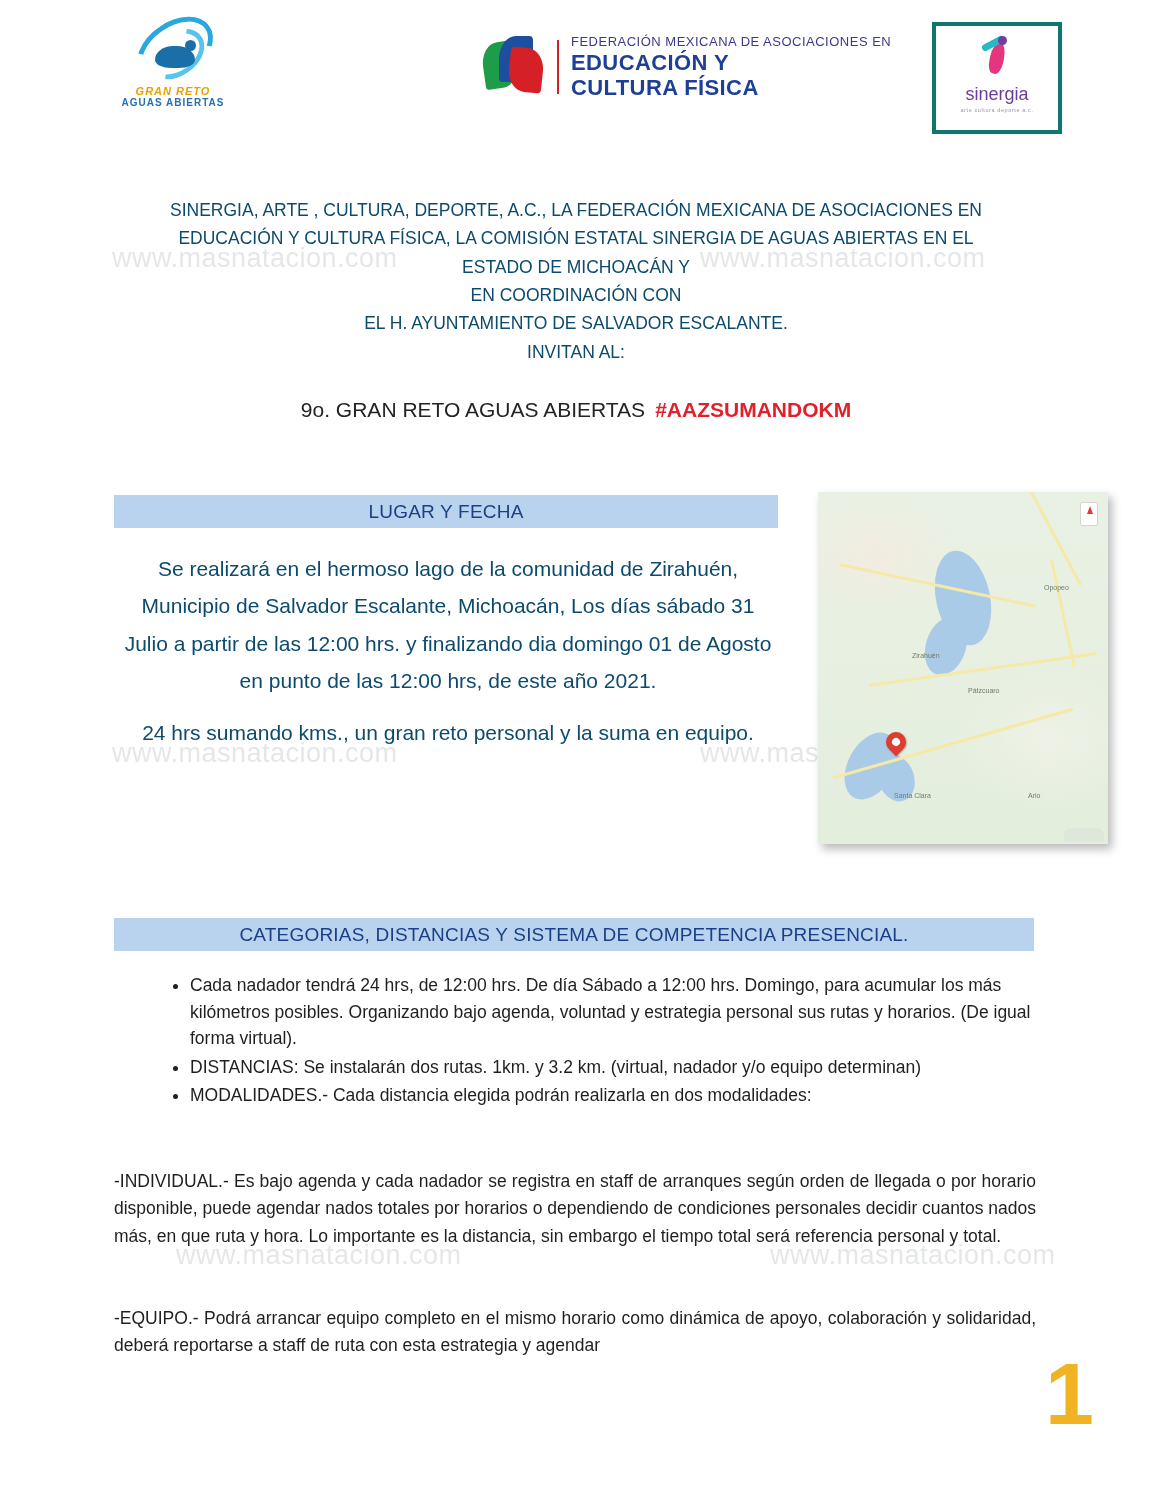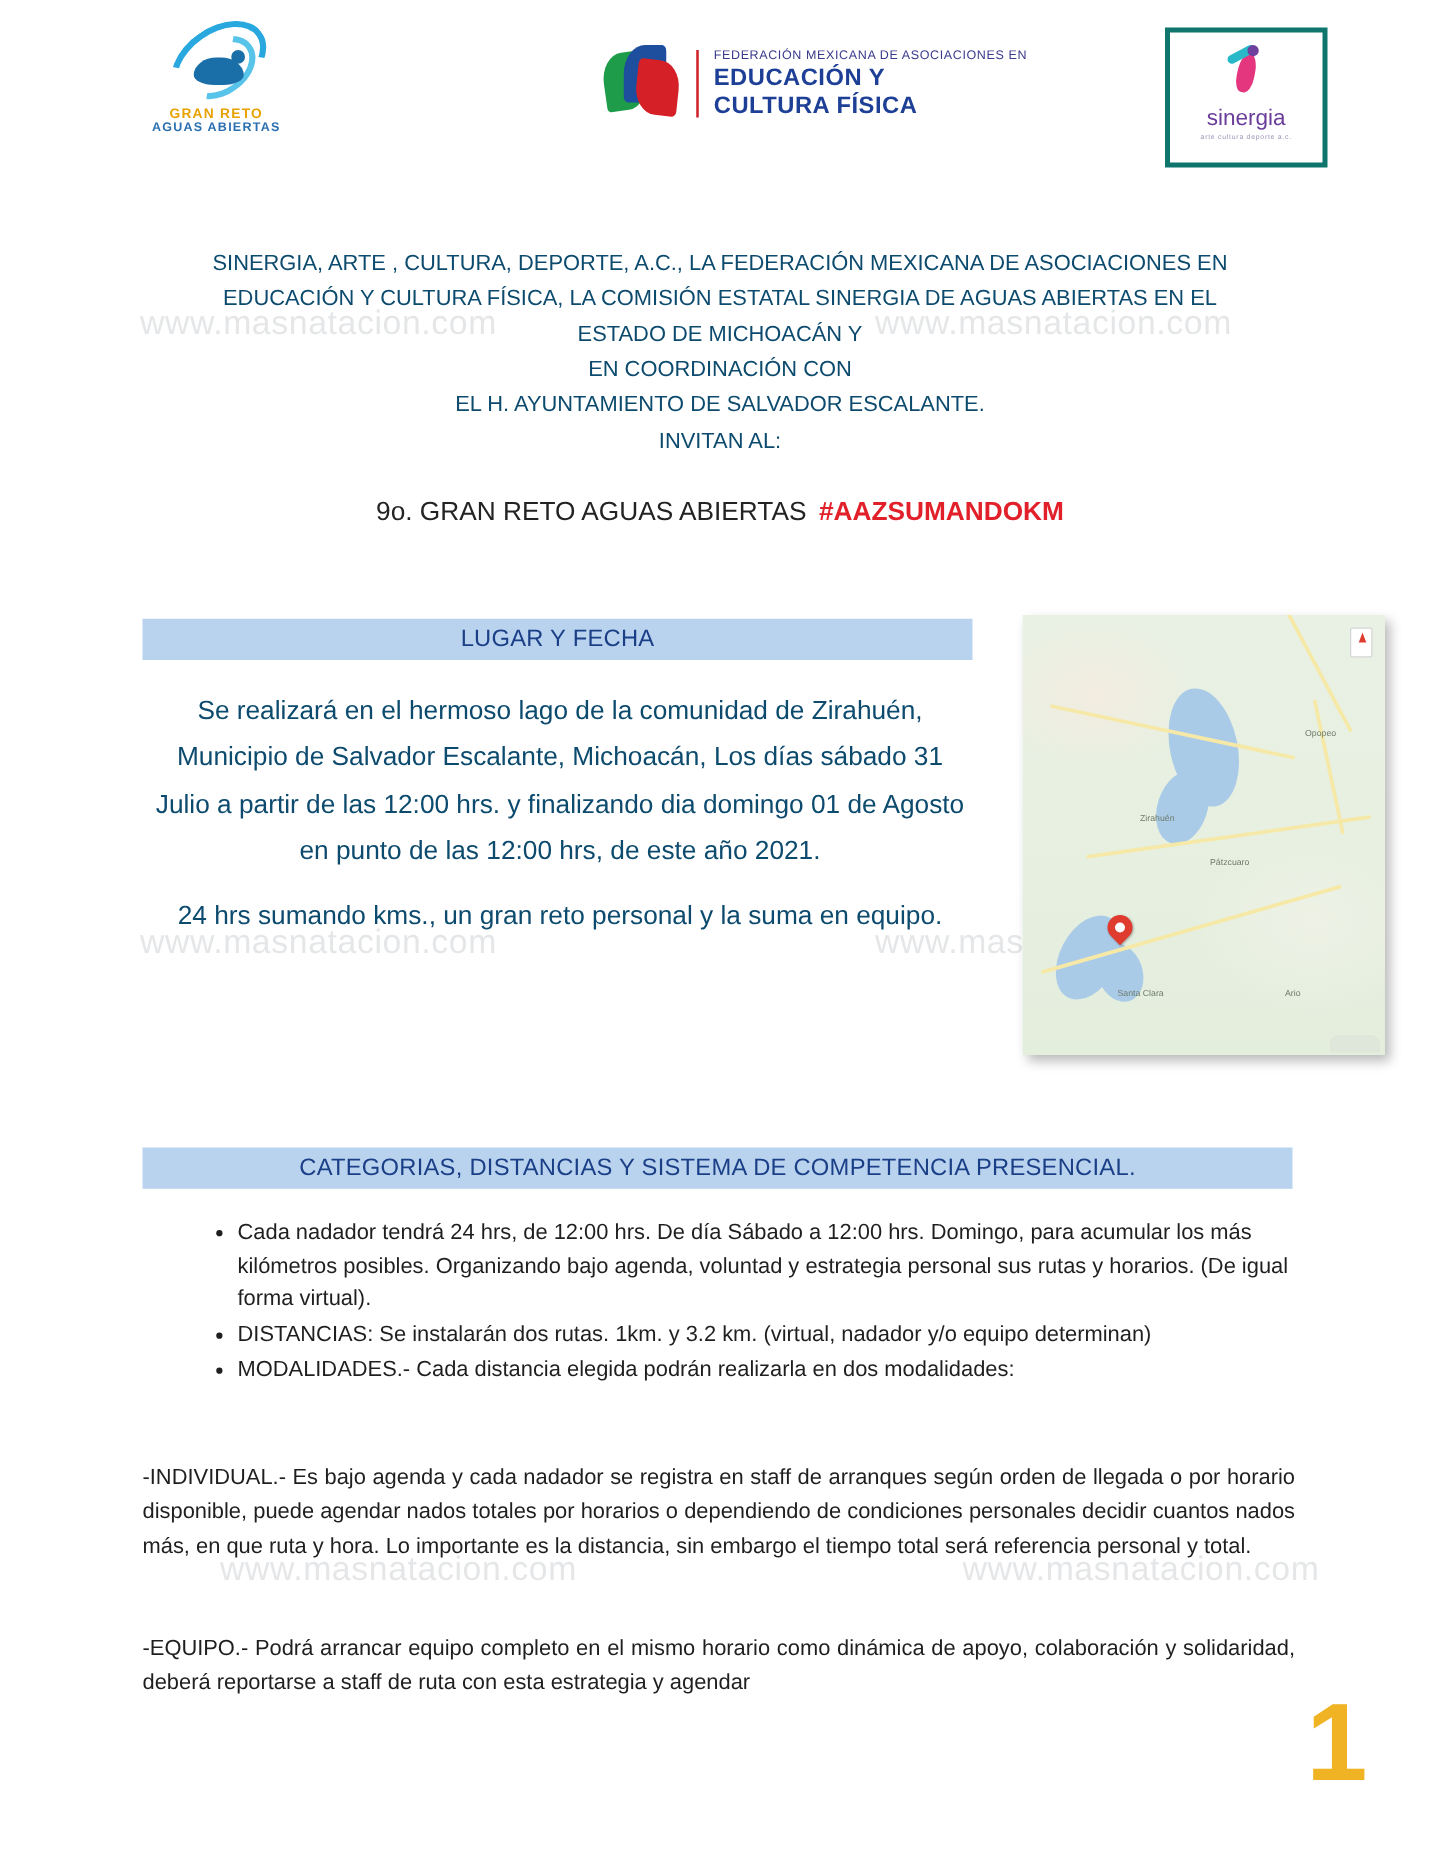--- a/index.html
+++ b/index.html
@@ -80,20 +80,21 @@
     width: 11px; height: 11px;
     background: #1b6fa8;
     border-radius: 50%;
   }
   .logo-left .ll-t1 {
     font-size: 11px;
     font-weight: bold;
     color: #e8a200;
     letter-spacing: 1px;
     margin-top: 1px;
+    font-style: italic;
   }
   .logo-left .ll-t2 {
     font-size: 10px;
     font-weight: bold;
     color: #2a6fb0;
     letter-spacing: 1px;
   }
 
   .logo-center {
     position: absolute;
@@ -136,28 +137,28 @@
   }
   .logo-center .bar {
     width: 2px;
     height: 54px;
     background: #cf1f27;
     margin: 0 12px 0 8px;
     flex: 0 0 auto;
   }
   .logo-center .ctext { flex: 1 1 auto; }
   .logo-center .c-small {
-    font-size: 10px;
+    font-size: 13px;
     color: #3a3a8c;
     letter-spacing: 0.5px;
     margin-bottom: 2px;
     white-space: nowrap;
   }
   .logo-center .c-big {
-    font-size: 19px;
+    font-size: 22px;
     font-weight: bold;
     color: #1d3f96;
     line-height: 1.12;
     letter-spacing: 0.4px;
   }
 
   .logo-right {
     position: absolute;
     left: 932px;
     top: 22px;

